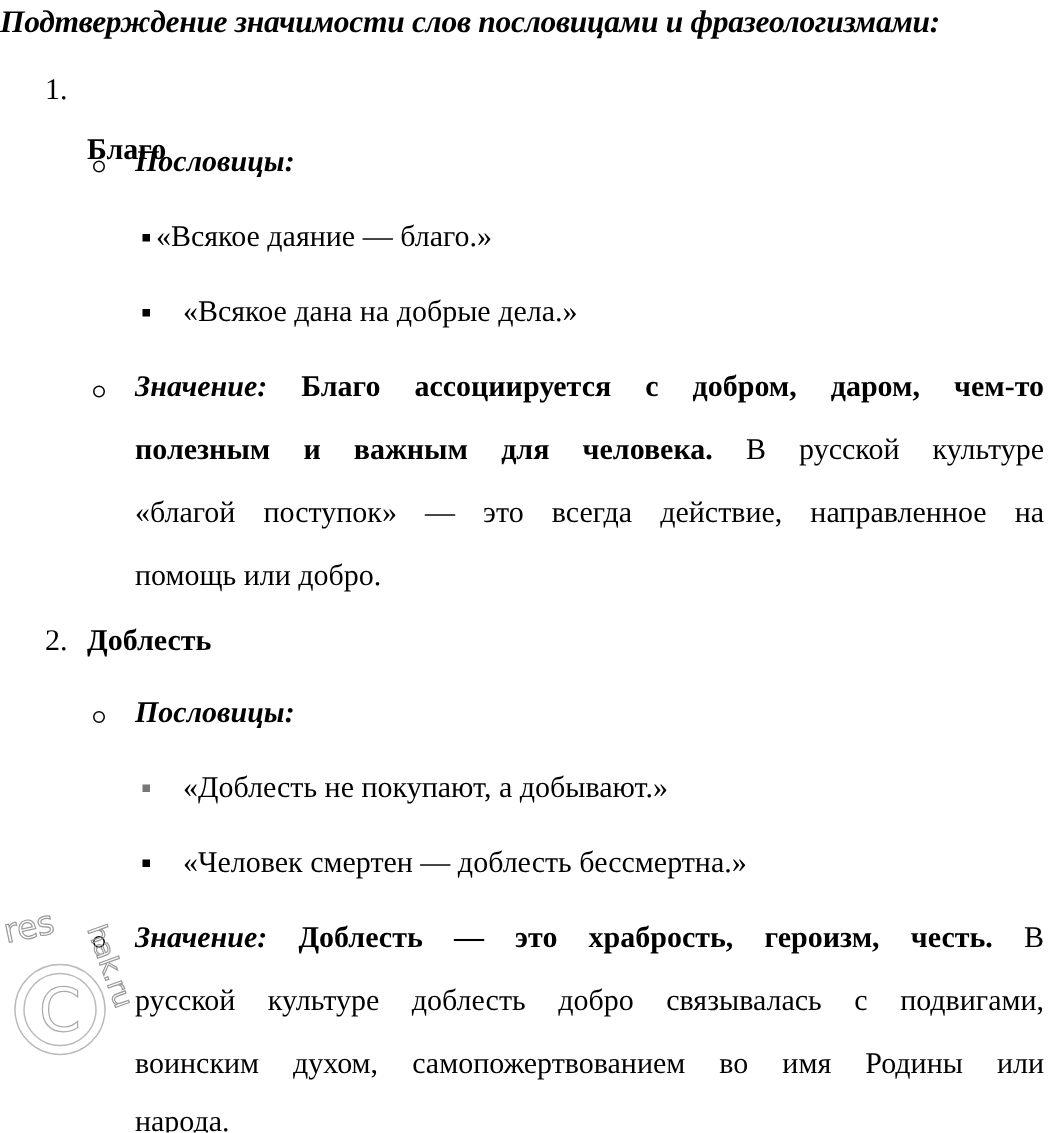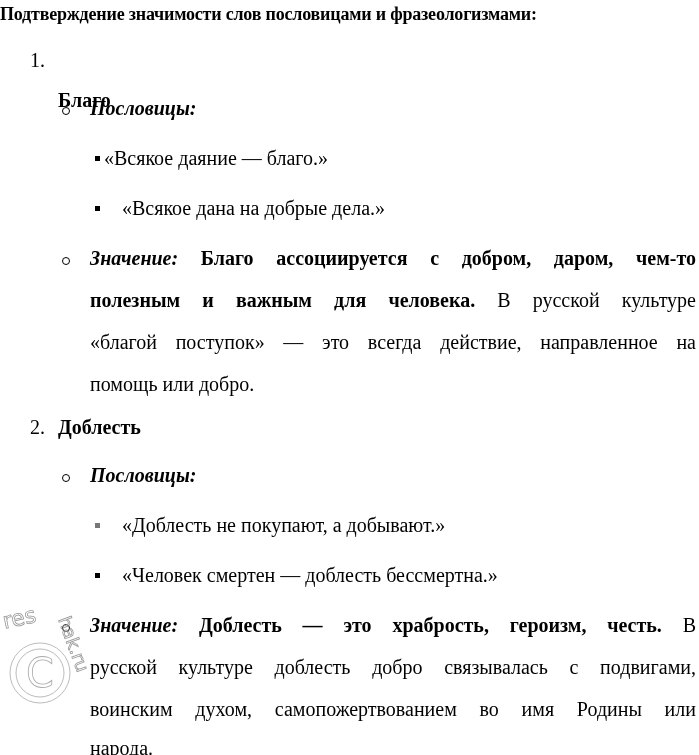--- a/index.html
+++ b/index.html
@@ -1,19 +1,19 @@
 <!DOCTYPE html>
 <html><head>
 <meta charset="utf-8">
 <style>
   html, body { margin:0; padding:0; background:#ffffff; }
   body { width:699px; height:755px; overflow:hidden; position:relative;
          font-family:"Liberation Serif", "DejaVu Serif", serif; color:#000; font-size:20px; }
   .ln { position:absolute; white-space:nowrap; line-height:24px; }
-  .title { left:0; top:2px; font-weight:bold; font-size:18px; letter-spacing:-0.2px; }
+  .title { left:0; top:2px; font-weight:bold; font-size:21px; letter-spacing:-0.2px;font-style:italic; }
   .b { font-weight:bold; }
   .i { font-style:italic;font-weight:bold; }
   .circ { position:absolute; width:6px; height:6px; border:1px solid #000; border-radius:50%; }
   .sq { position:absolute; width:5px; height:5px; background:#000; }
   .just { position:absolute; text-align:justify; text-align-last:justify; white-space:nowrap; line-height:24px; }
   .watermark { position:absolute; left:2px; top:595px; width:100px; height:120px; pointer-events:none; }
 </style>
 </head>
 <body>
 

